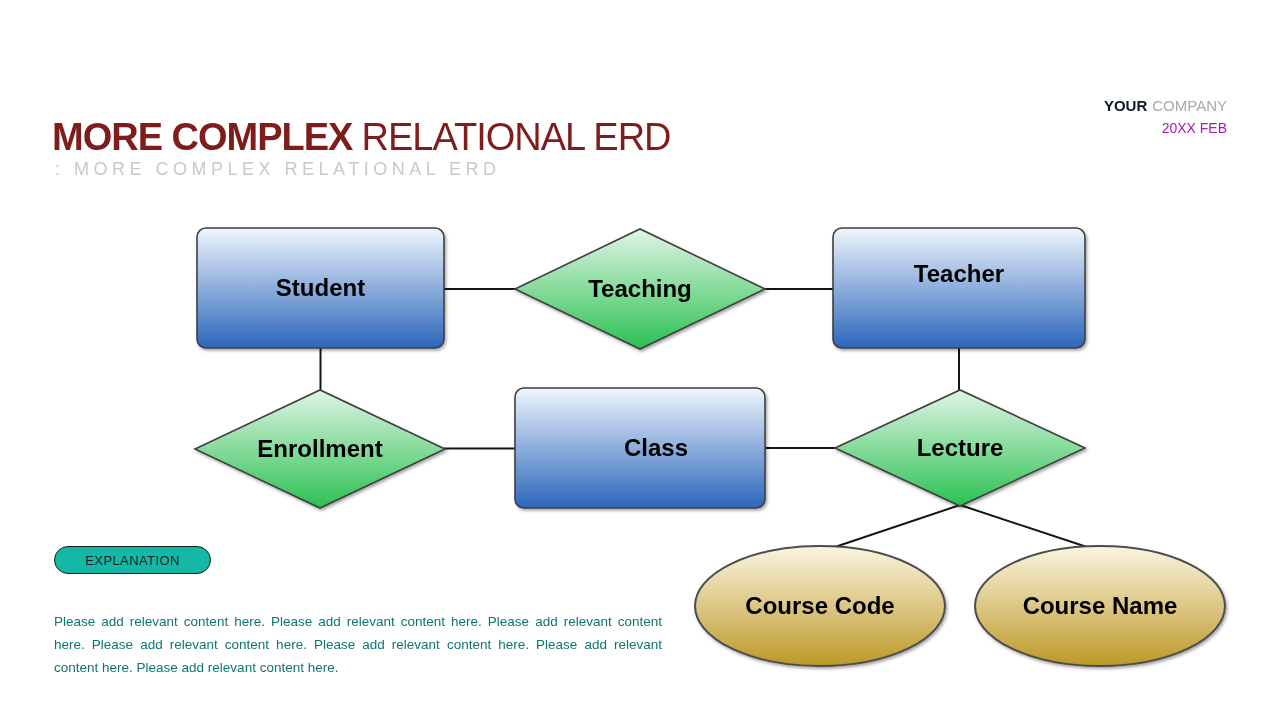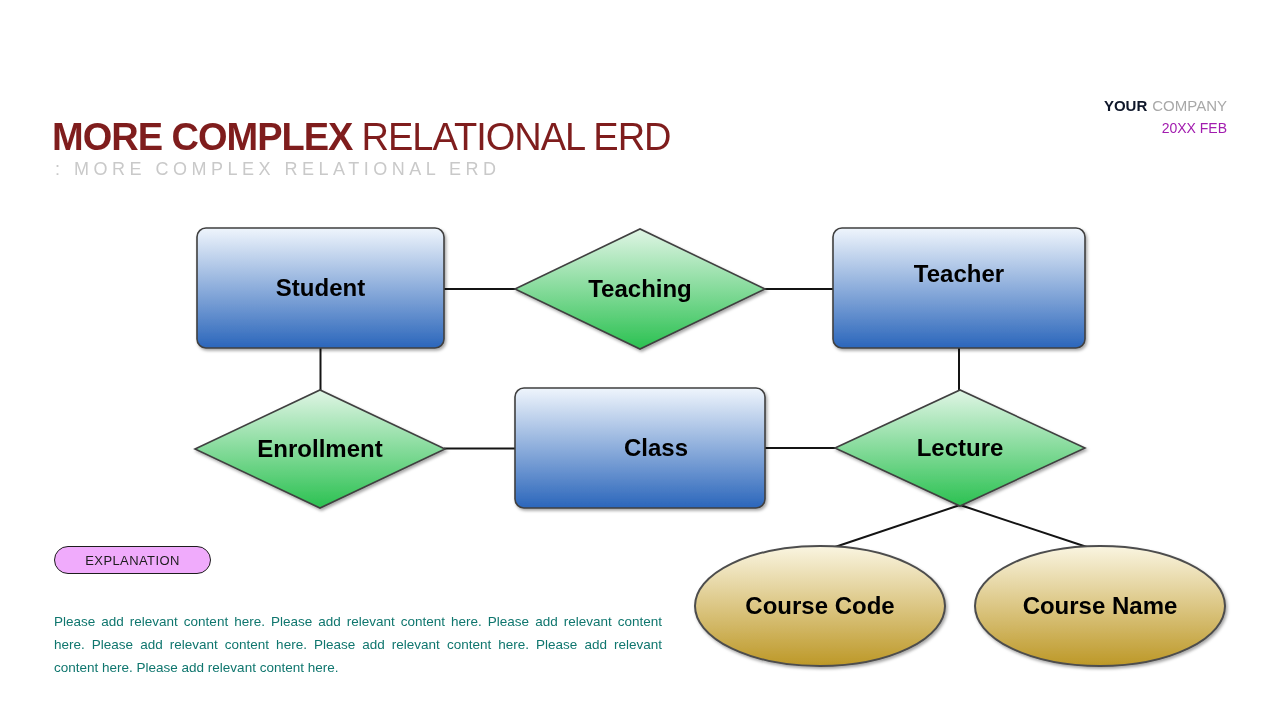--- a/index.html
+++ b/index.html
@@ -35,21 +35,21 @@
   .lbl-teaching    {left:515px;top:229px;width:250px;height:120px;}
   .lbl-teacher     {left:833px;top:228px;width:252px;height:92px;}
   .lbl-enrollment  {left:195px;top:390px;width:250px;height:118px;}
   .lbl-class       {left:515px;top:388px;width:282px;height:120px;}
   .lbl-lecture     {left:835px;top:390px;width:250px;height:116px;}
   .lbl-course-code {left:695px;top:546px;width:250px;height:120px;}
   .lbl-course-name {left:975px;top:546px;width:250px;height:120px;}
   
   .explanation-badge{
     position:absolute;left:54px;top:546px;width:157px;height:28px;box-sizing:border-box;
-    border:1.6px solid #1d1d1d;border-radius:15px;background:#f0abfc;
+    border:1.6px solid #1d1d1d;border-radius:15px;background:#14b8a6;
     display:flex;align-items:center;justify-content:center;
     font-size:13px;color:#1d1d1d;letter-spacing:0.4px;
   }
   .explanation-text{
     position:absolute;left:54px;top:596px;width:608px;
     font-size:13.5px;line-height:23.4px;color:#0f766e;text-align:justify;
   }
 </style>
 </head>
 <body>

